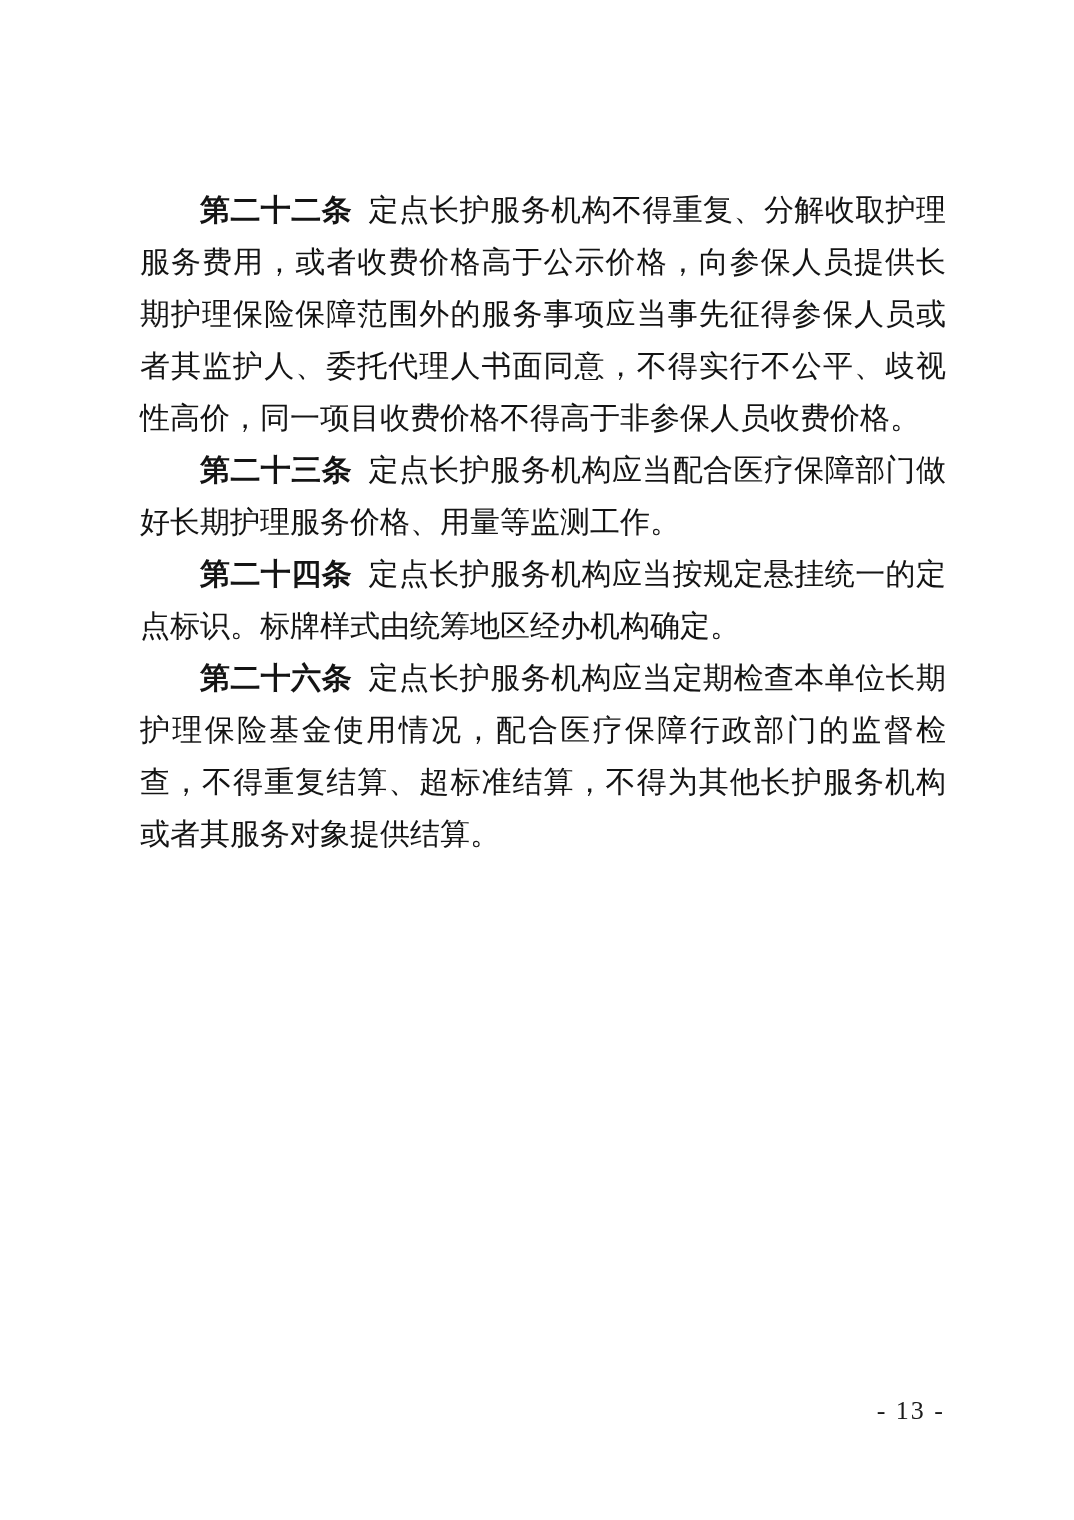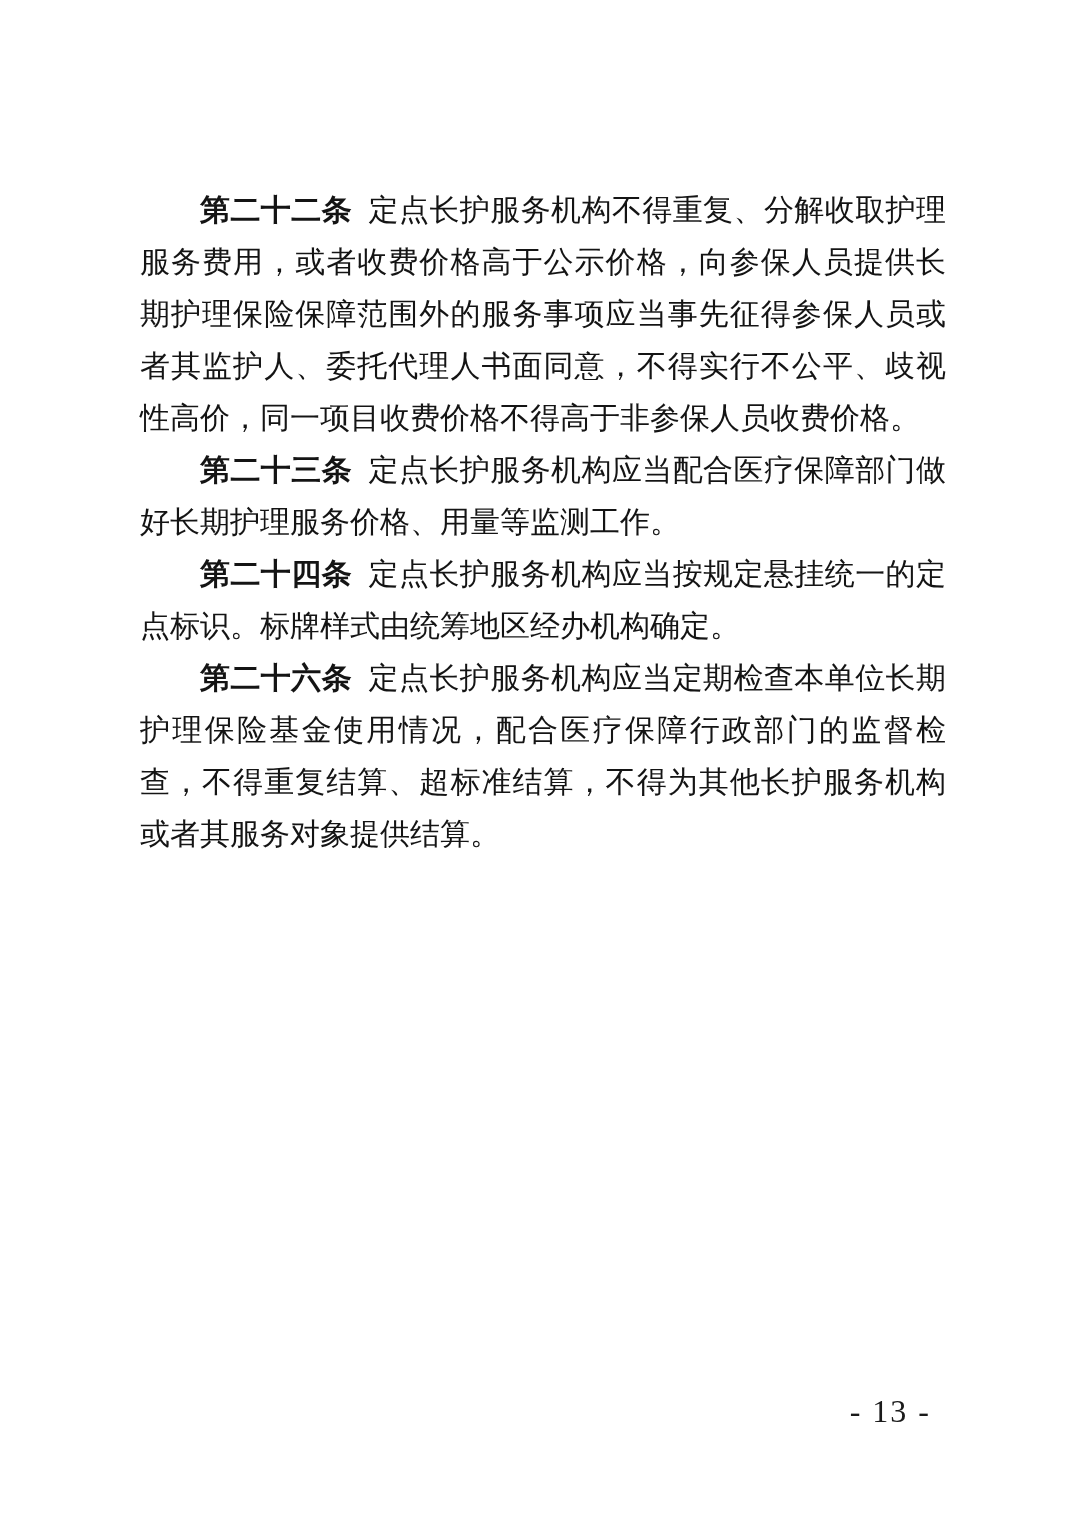--- a/index.html
+++ b/index.html
@@ -42,22 +42,22 @@
   .art-no {
     font-weight: 700;
     margin-right: 0.55em;
   }
   .art-body {
     font-weight: 400;
   }
   .page-number {
     position: absolute;
     top: 1362px;
-    right: 143px;
-    font-size: 32px;
+    right: 129px;
+    font-size: 26px;
     line-height: 34px;
     letter-spacing: 2px;
     color: #1a1a1a;
   }
 </style>
 </head>
 <body>
 
 <div class="doc-page">
   <div class="doc-content">

